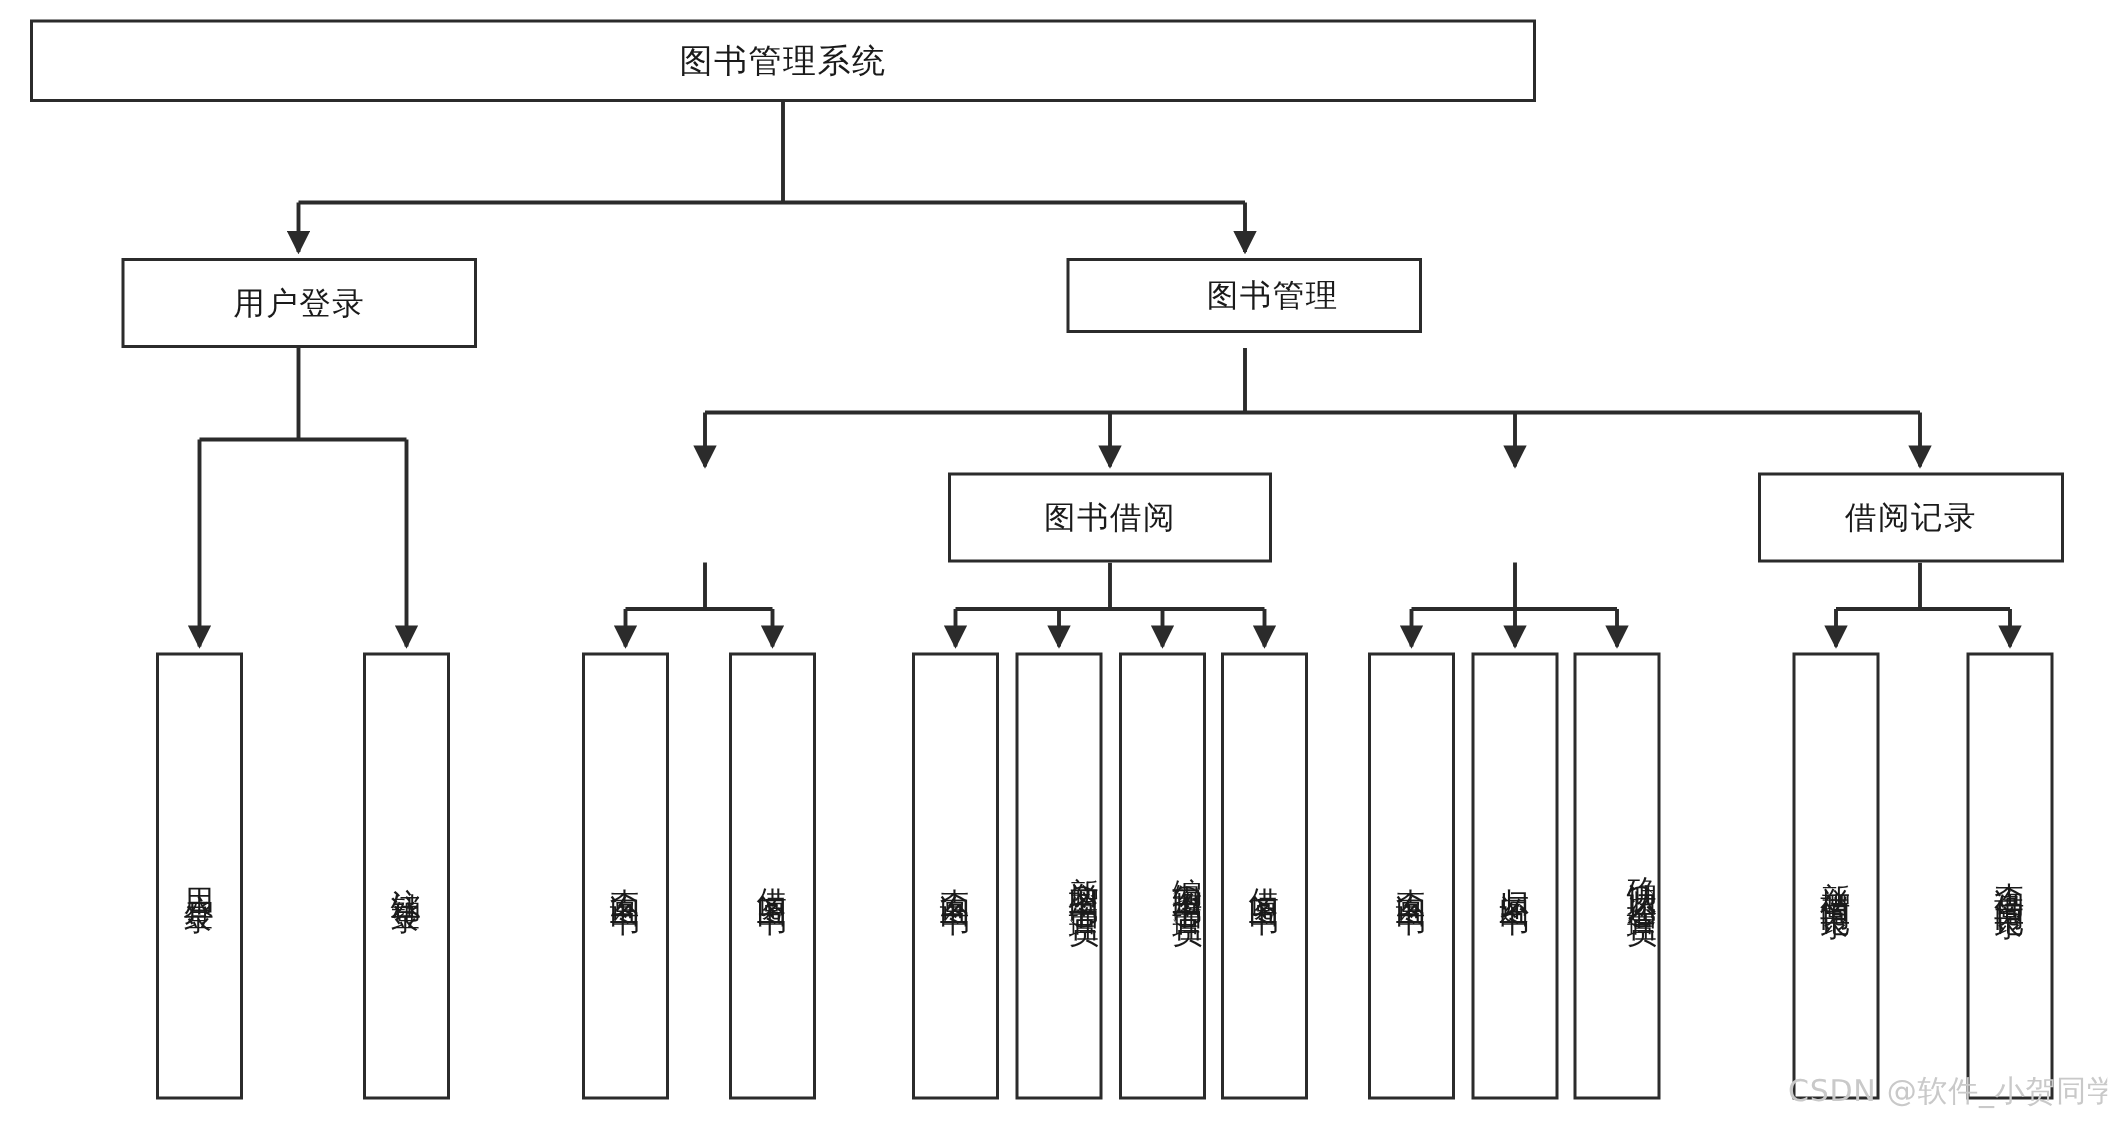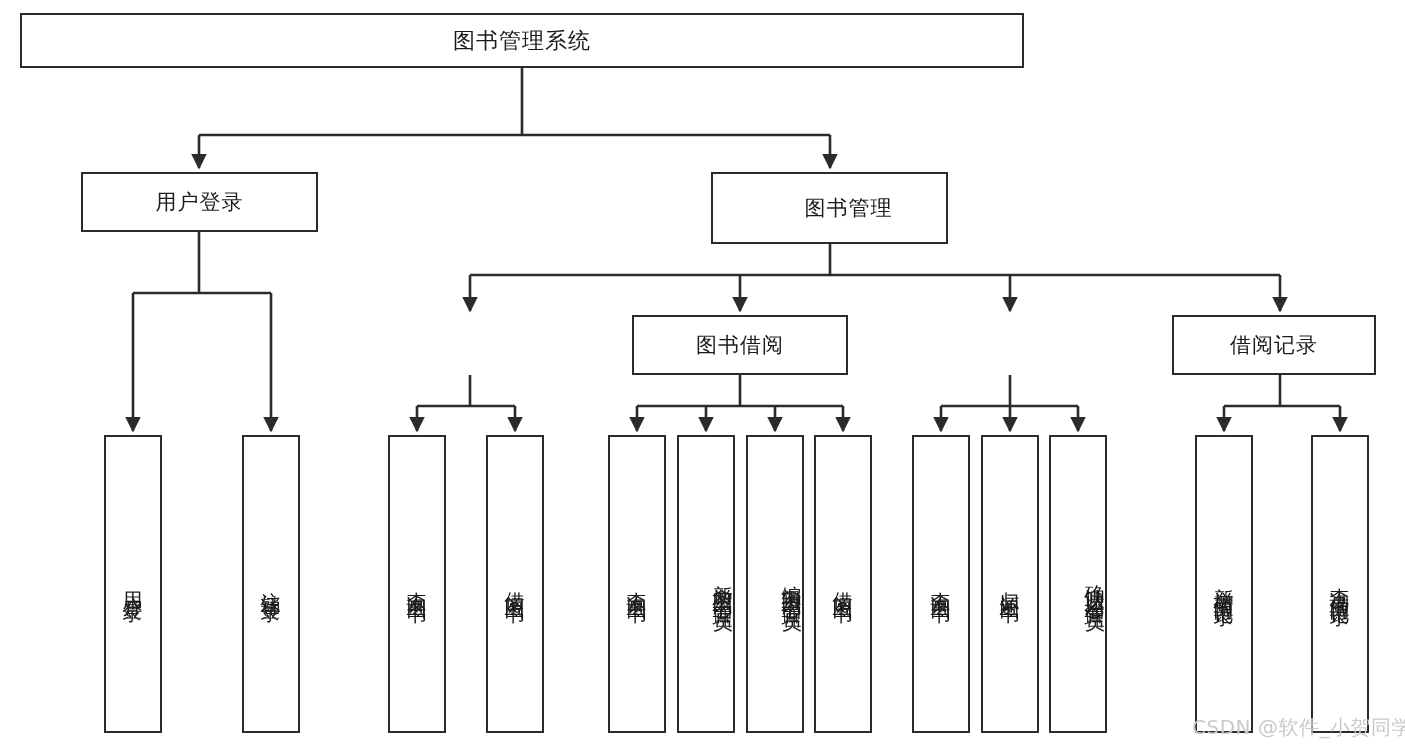--- a/index.html
+++ b/index.html
@@ -121,21 +121,21 @@
     </g>
   </svg>
 
   <div class="node-box node-title" style="left:20px; top:13px; width:1004px; height:55px;">
     <span>图书管理系统</span>
   </div>
 
   <div class="node-box node-h" style="left:81px; top:172px; width:237px; height:60px;">
     <span>用户登录</span>
   </div>
-  <div class="node-box node-h" style="left:711px; top:172px; width:237px; height:72px;padding-left:38px;">
+  <div class="node-box node-h" style="left:711px; top:172px; width:237px; height:50px;padding-left:38px;">
     <span>图书管理</span>
   </div>
 
   <div class="node-box node-h" style="left:632px; top:315px; width:216px; height:60px;">
     <span>图书借阅</span>
   </div>
   <div class="node-box node-h" style="left:1172px; top:315px; width:204px; height:60px;">
     <span>借阅记录</span>
   </div>
 

